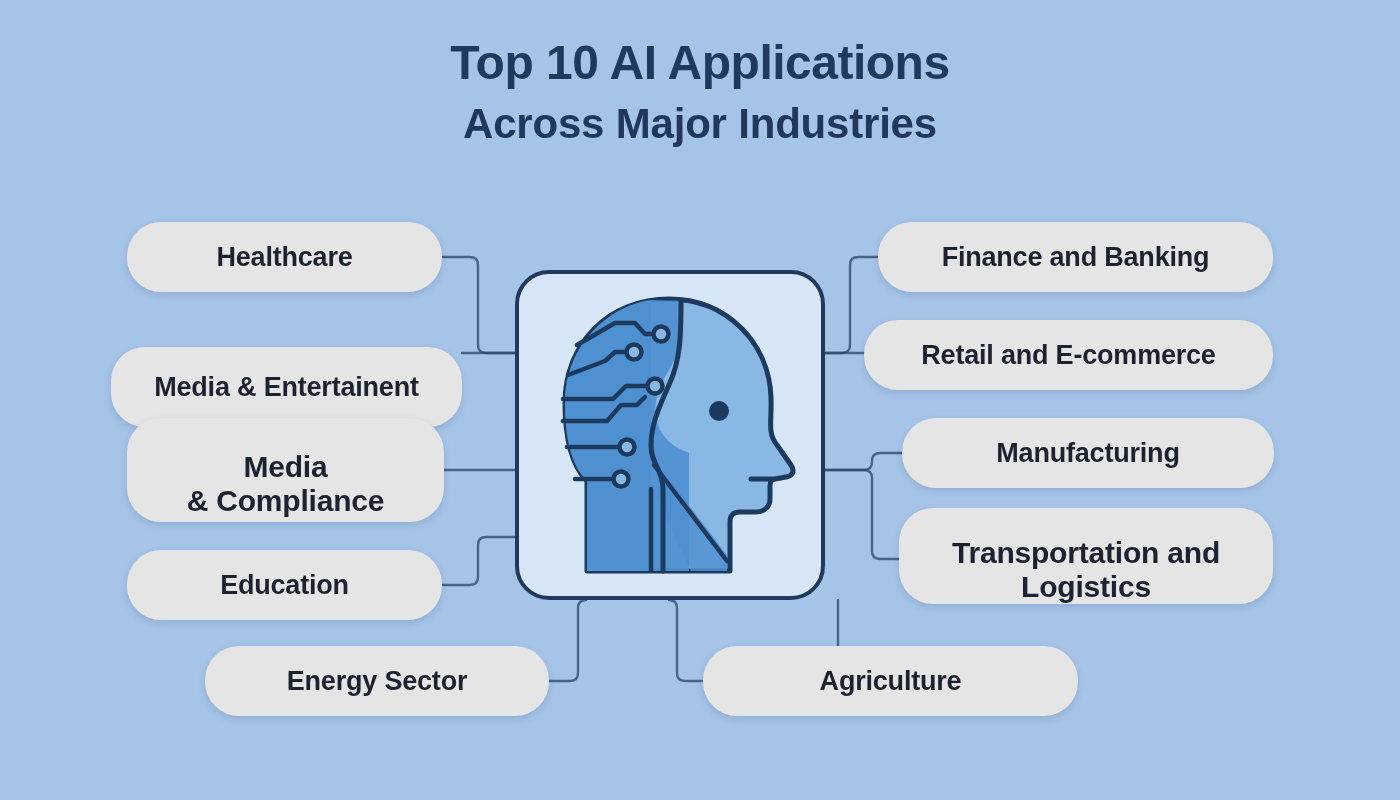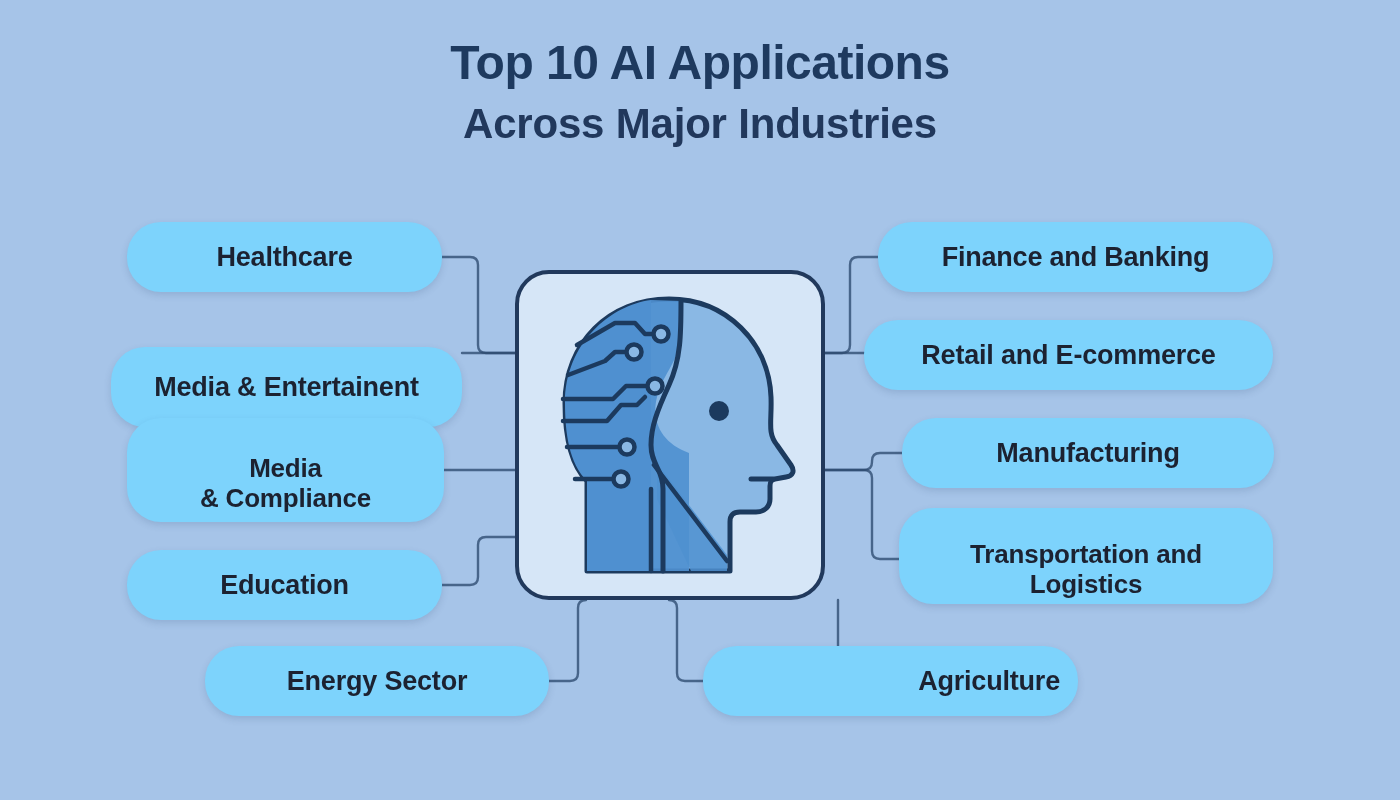--- a/index.html
+++ b/index.html
@@ -82,57 +82,57 @@
     left: 50%;
     top: 50%;
     transform: translate(-50%, -50%);
     width: 258px;
     height: 284px;
   }
 
   
   .pill {
     position: absolute;
-    background: #7dd3fc;
+    background: #e5e5e5;
     border-radius: 34px;
     box-shadow: 0 3px 7px rgba(40, 70, 110, 0.17);
     display: flex;
     align-items: center;
     justify-content: center;
     text-align: center;
     z-index: 4;
     box-sizing: border-box;
     padding: 12px 18px;
   }
   .pill-label {
     font-size: 27px;
     font-weight: 600;
     color: #1c2231;
     line-height: 1.14;
     white-space: pre-line;
     letter-spacing: -0.2px;
   }
   .pill-label.two-line {
-    font-size: 26px;
+    font-size: 30px;
     margin-top: 28px;
   }
 
   
   #pill-healthcare       { left: 127px; top: 222px;  width: 315px; height: 70px; }
   #pill-media-ent        { left: 111px; top: 320px;  width: 351px; height: 80px; margin-top: 27px; }
   #pill-media-compliance { left: 127px; top: 418px;  width: 317px; height: 104px; }
   #pill-education        { left: 127px; top: 550px;  width: 315px; height: 70px; }
   #pill-energy           { left: 205px; top: 646px;  width: 344px; height: 70px; }
 
   
   #pill-finance          { left: 878px; top: 222px;  width: 395px; height: 70px; }
   #pill-retail           { left: 864px; top: 320px;  width: 409px; height: 70px; }
   #pill-manufacturing    { left: 902px; top: 418px;  width: 372px; height: 70px; }
   #pill-transport        { left: 899px; top: 508px;  width: 374px; height: 96px; }
-  #pill-agriculture      { left: 703px; top: 646px;  width: 375px; height: 70px; justify-content: flex-end; }
+  #pill-agriculture      { left: 703px; top: 646px;  width: 375px; height: 70px; }
 </style>
 </head>
 <body>
 
 <div id="canvas">
 
   <div class="title-block">
     <h1 class="main-title">Top 10 AI Applications</h1>
     <h2 class="sub-title">Across Major Industries</h2>
   </div>

